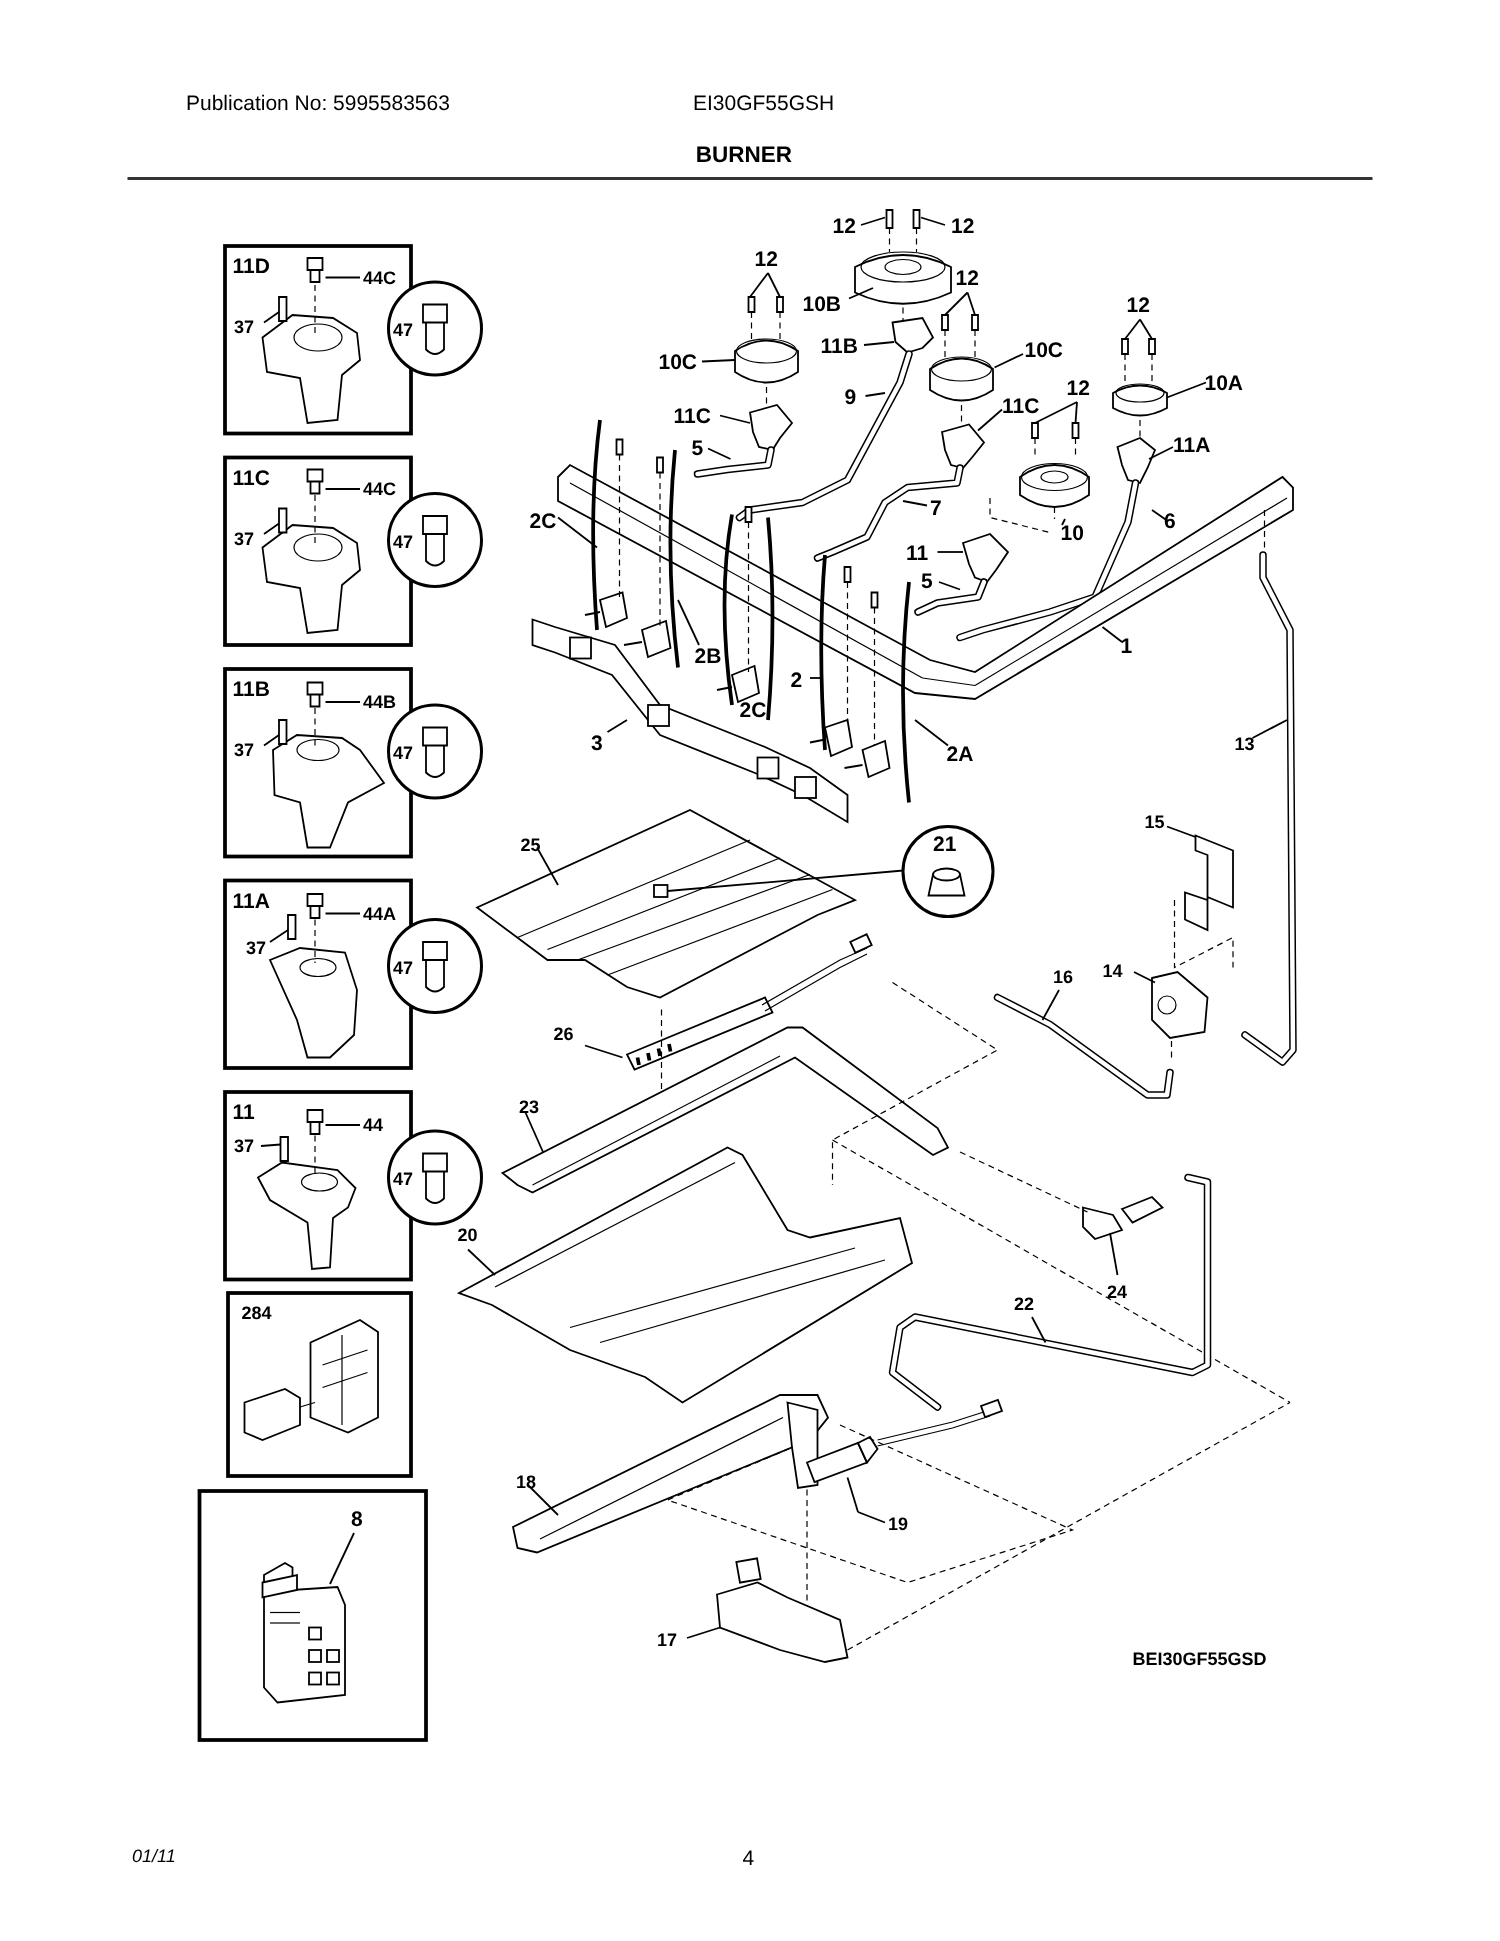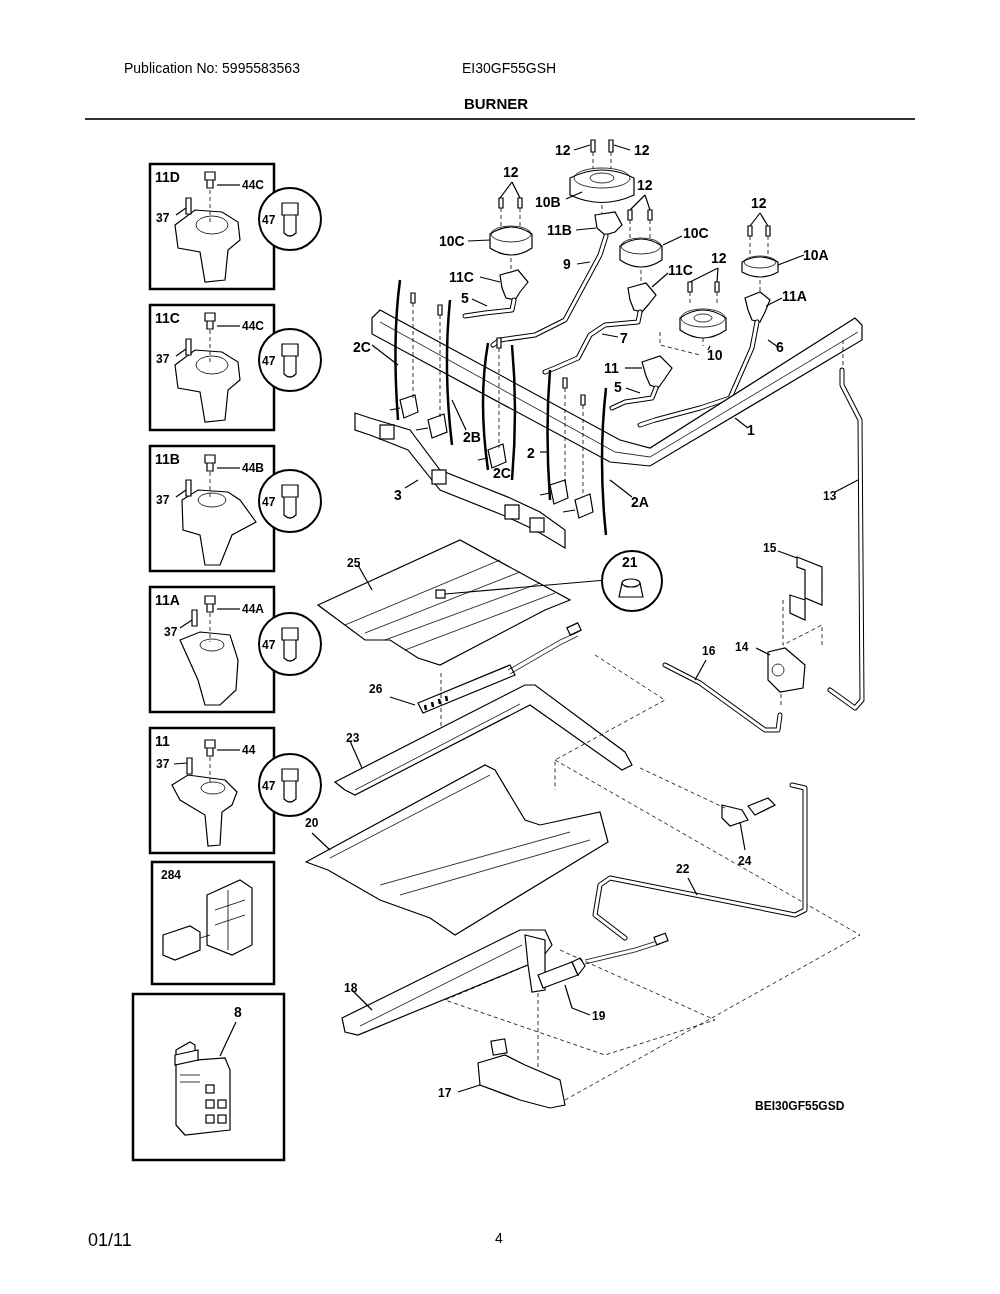--- a/index.html
+++ b/index.html
@@ -3,21 +3,21 @@
   <meta charset="utf-8">
   <style>
     html, body { margin: 0; padding: 0; background: #ffffff; }
     body { width: 1000px; height: 1294px; position: relative; overflow: hidden;
            font-family: "Liberation Sans", sans-serif; color: #000; }
     .hdr { position: absolute; font-size: 14px; }
     #pub { left: 88px; top: 60px; margin-left: 36px; }
     #model { left: 462px; top: 60px; text-align: right; }
     #title { left: 0; width: 992px; text-align: center; top: 95px; font-size: 15px; font-weight: bold; }
     #rule { position: absolute; left: 85px; top: 118px; width: 830px; height: 0; border-top: 2px solid #333; }
-    #foot-date { position: absolute; left: 88px; top: 1230px; font-size: 18px; }
+    #foot-date { position: absolute; left: 88px; top: 1230px; font-size: 12px; font-style: italic; }
     #foot-page { position: absolute; left: 495px; top: 1230px; font-size: 14px; }
     svg#diagram { position: absolute; left: 0; top: 0; }
     .lbl { font-family: "Liberation Sans", sans-serif; font-weight: bold; font-size: 14px; fill: #000; }
     .lbl-s { font-family: "Liberation Sans", sans-serif; font-weight: bold; font-size: 12px; fill: #000; }
     .part { fill: #fff; stroke: #000; stroke-width: 1.2; }
     .thin { fill: none; stroke: #000; stroke-width: 0.8; }
     .lead { fill: none; stroke: #000; stroke-width: 1.2; }
     .dash { fill: none; stroke: #000; stroke-width: 0.8; stroke-dasharray: 4 3; }
     .box { fill: #fff; stroke: #000; stroke-width: 2.5; }
     .circ { fill: #fff; stroke: #000; stroke-width: 2; }

